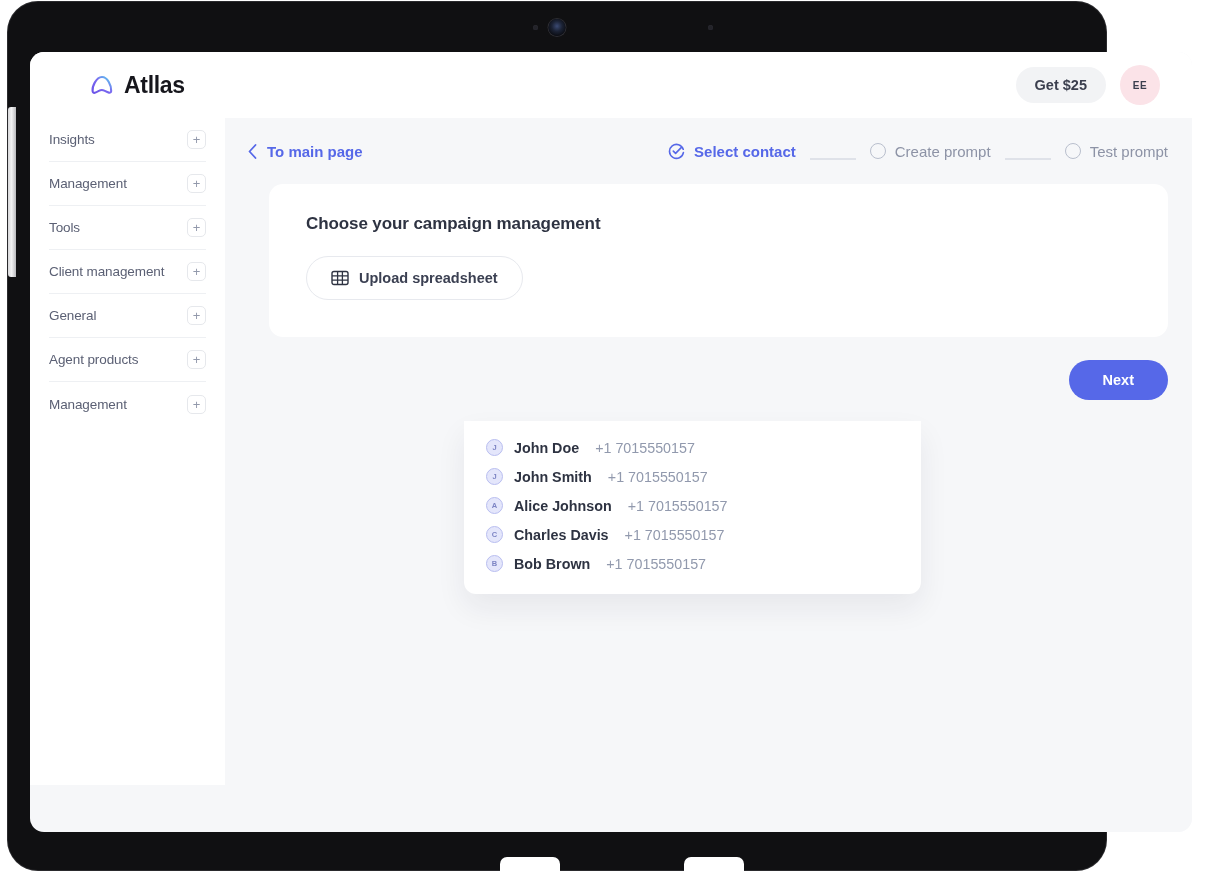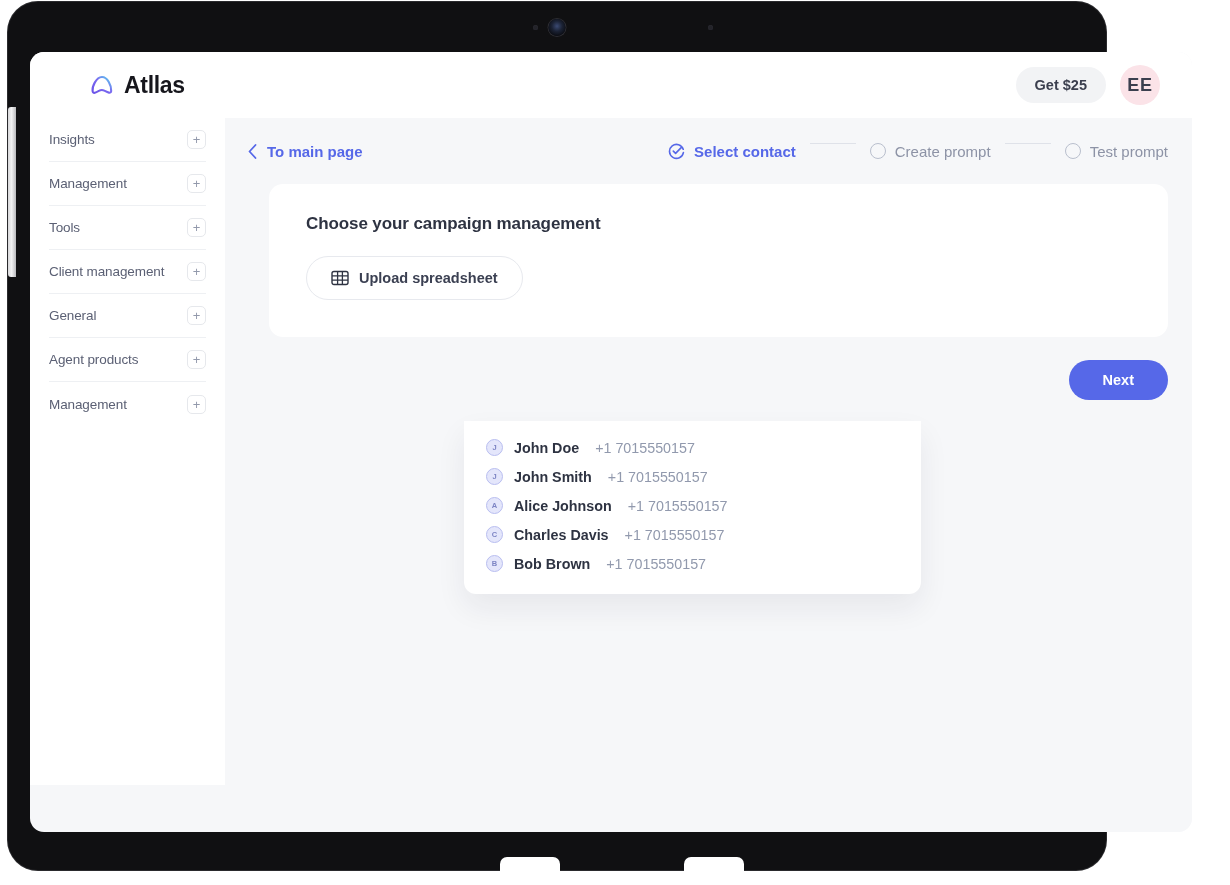--- a/index.html
+++ b/index.html
@@ -152,21 +152,21 @@
     font-weight: 600;
     color: #3b3f4e;
     font-family: inherit;
     cursor: pointer;
   }
   .avatar-initials {
     width: 40px; height: 40px;
     border-radius: 50%;
     background: #fbe3e8;
     color: #3b3f4e;
-    font-size: 18px;
+    font-size: 10px;
     font-weight: 700;
     letter-spacing: 0.7px;
     display: flex;
     align-items: center;
     justify-content: center;
     cursor: pointer;
   }
 
   
   .sidebar {
@@ -232,21 +232,21 @@
     color: #5668e8;
     font-size: 15px;
     font-weight: 600;
     cursor: pointer;
   }
   .chev { display: block; }
 
   .stepper {
     margin-left: auto;
     display: flex;
-    align-items: flex-start;
+    align-items: flex-end;
     margin-right: 24px;
   }
   .step {
     display: flex;
     align-items: center;
     gap: 9px;
     cursor: pointer;
   }
   .step-text { font-size: 15px; font-weight: 600; }
   .step.active .step-text { color: #5668e8; }

